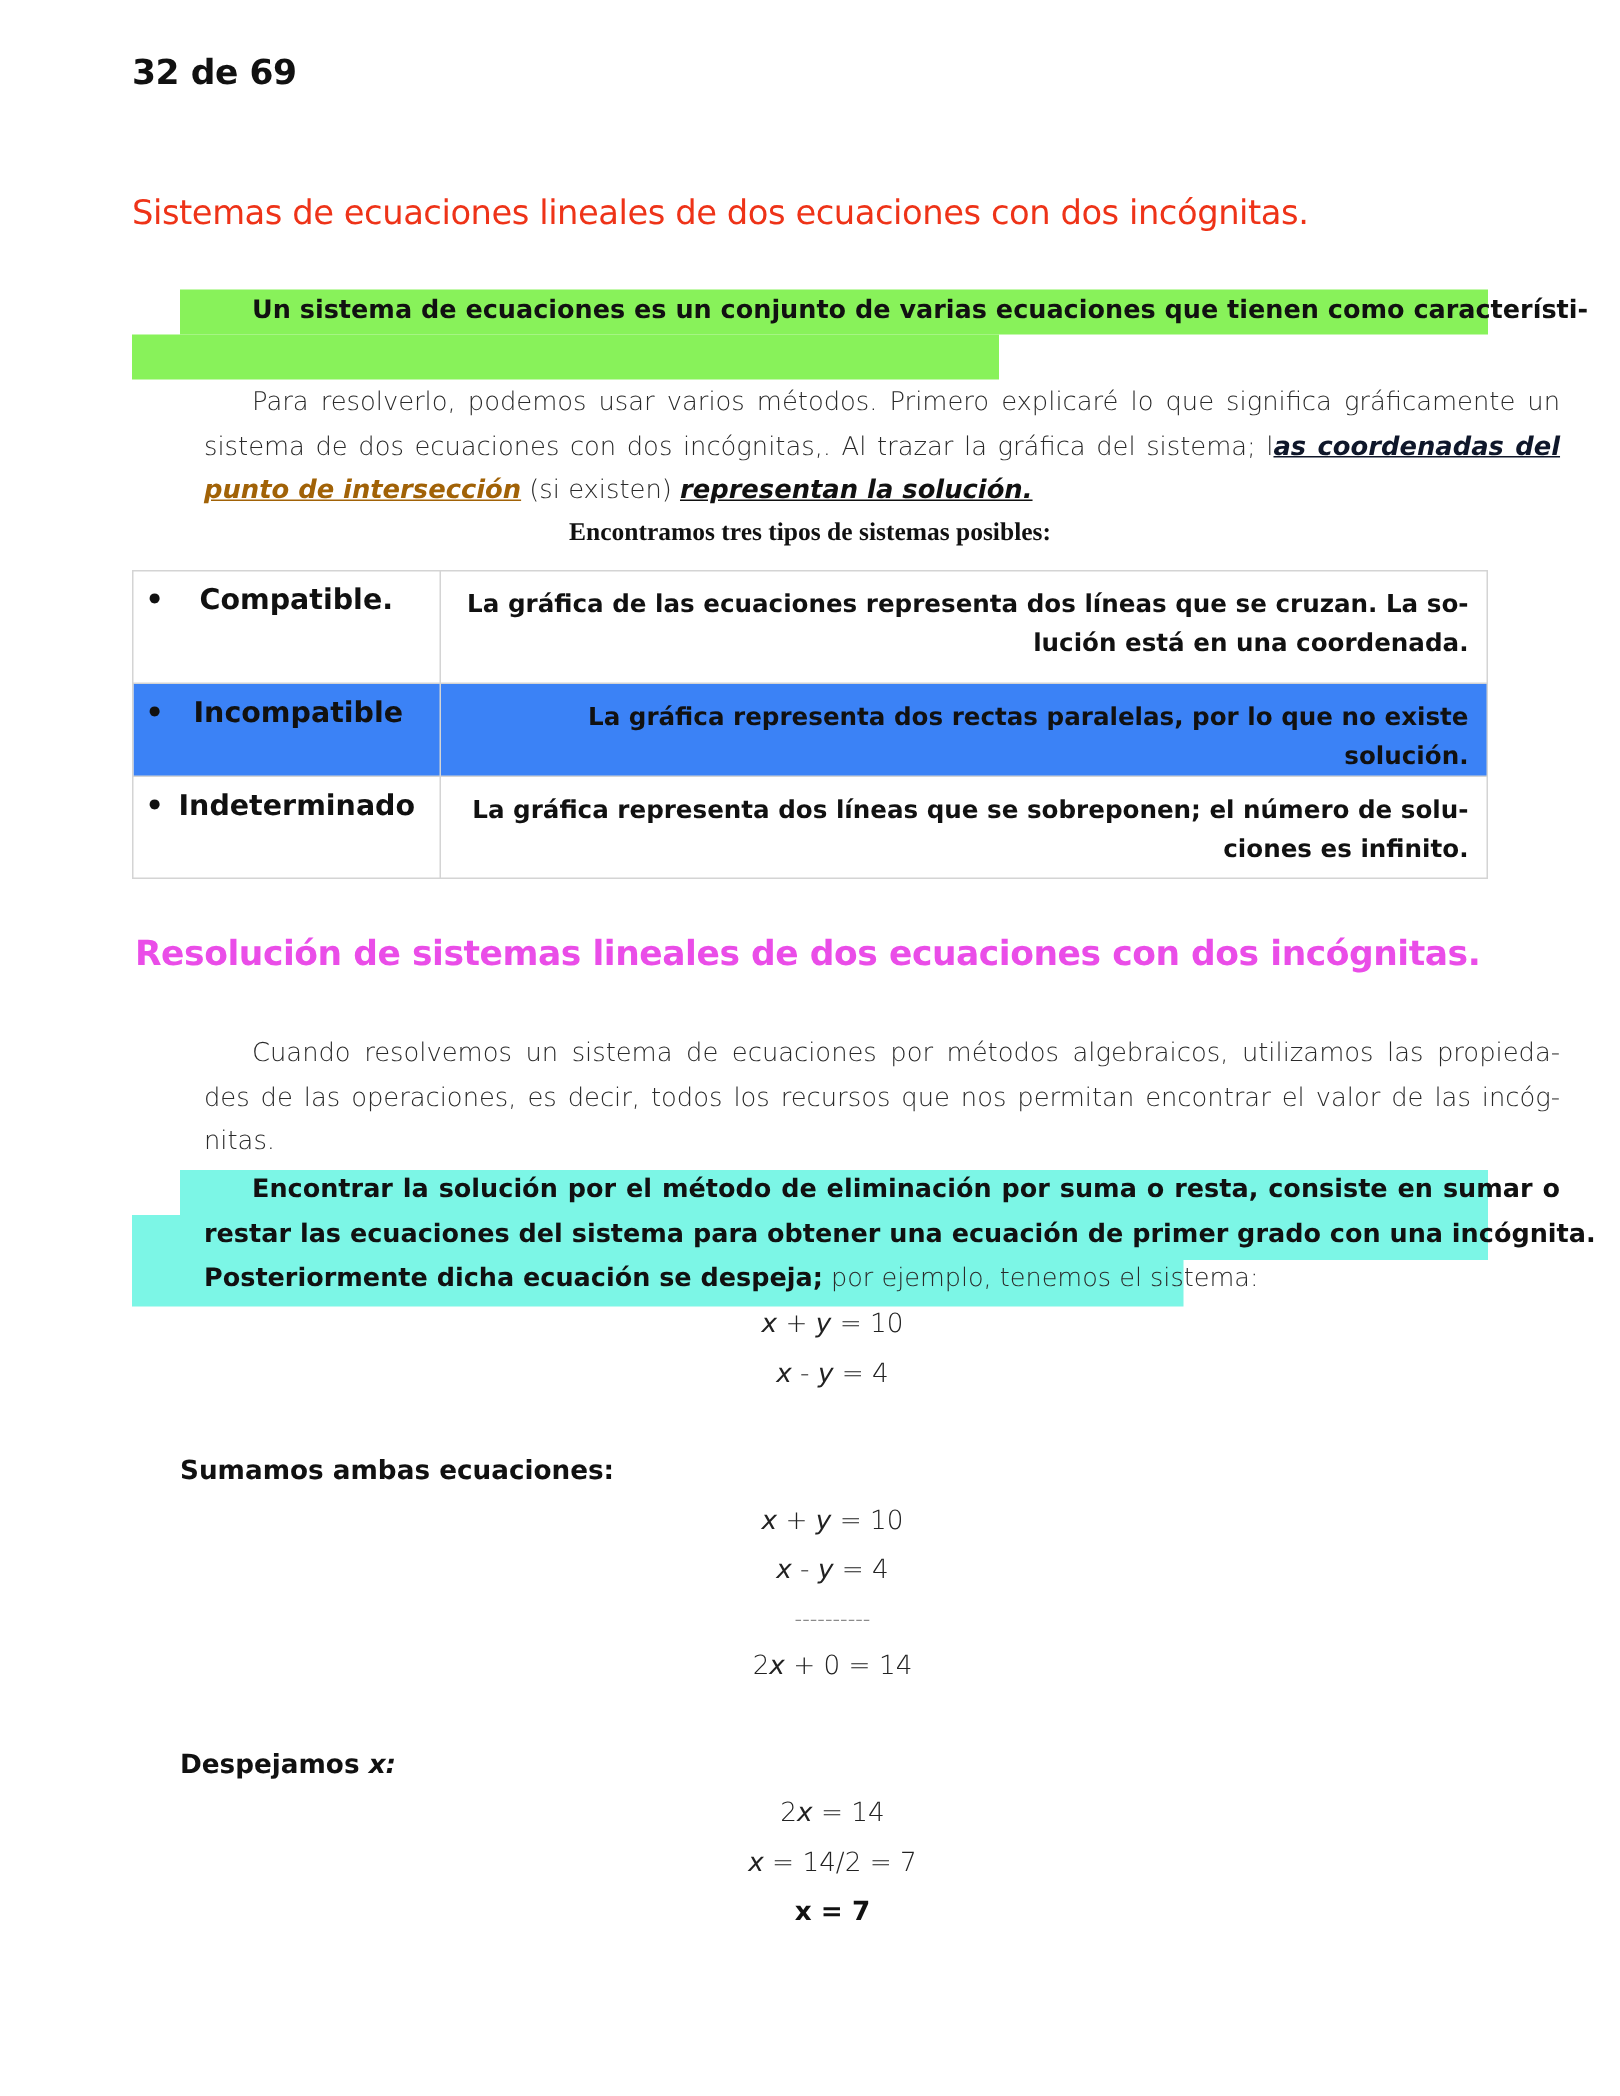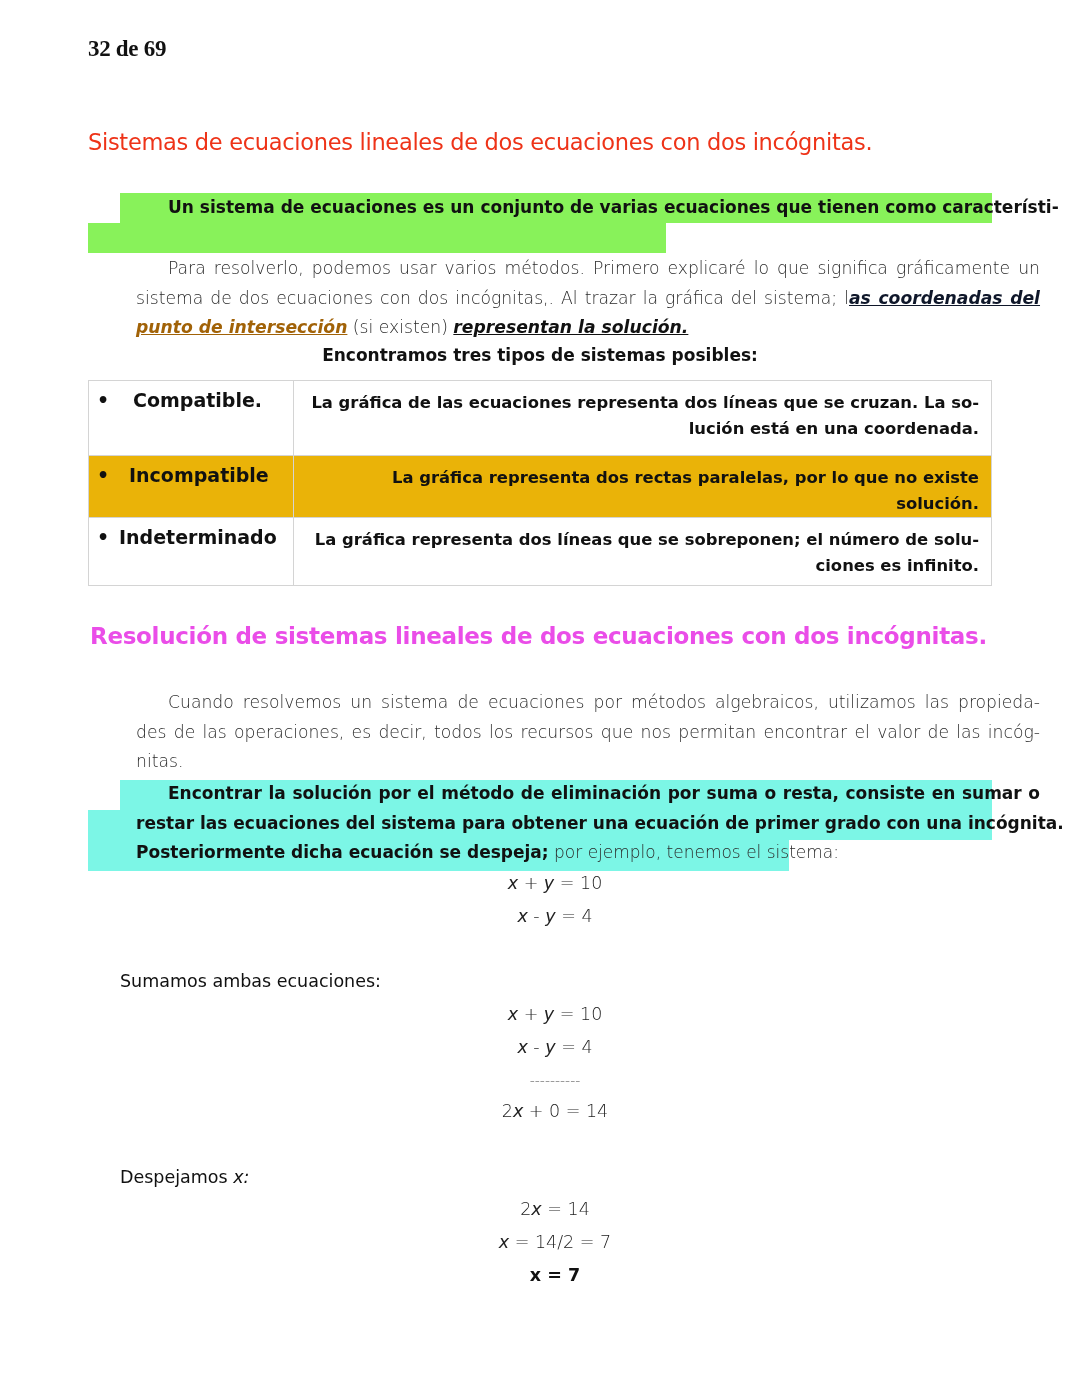--- a/index.html
+++ b/index.html
@@ -7,21 +7,20 @@
     body {
       font-family: "DejaVu Sans", sans-serif;
       color: #111111;
       position: relative;
       overflow: hidden;
     }
     .page-num {
       position: absolute; left: 88px; top: 36px;
       font-size: 23px; font-weight: bold; color: #111;
       letter-spacing: -0.3px;
-      font-family: Liberation Serif, serif;
     }
     .h1 {
       position: absolute; left: 88px; top: 129px;
       font-size: 22.5px; font-weight: normal; color: #ee3318;
       letter-spacing: -0.3px; white-space: nowrap;
     }
     .h2 {
       position: absolute; left: 90px; top: 623px;
       font-size: 23px; font-weight: bold; color: #ea4de8;
       letter-spacing: -0.3px; white-space: nowrap;
@@ -37,44 +36,44 @@
     .bold { font-weight: bold; }
     .light { font-weight: normal; color: #2a2a2a; }
     .ul-bi { font-weight: bold; font-style: italic; text-decoration: underline; }
     .hl-green { background: #88f25a; }
     .hl-cyan { background: #7cf6e6; }
     .indent { padding-left: 32px; }
 
     .hl-block { position: absolute; }
     .center-title {
       position: absolute; left: 88px; width: 904px; top: 345px;
-      text-align: center; font-weight: bold; font-size: 17px;
+      text-align: center; font-weight: bold; font-size: 17px; font-family: Liberation Serif, serif;
     }
     table.types {
       position: absolute; left: 88px; top: 380px; width: 904px;
       border-collapse: collapse; font-size: 17px; font-weight: bold;
     }
     table.types td {
       border: 1px solid #d4d4d4; vertical-align: top;
     }
     table.types td.name { width: 205px; padding: 8px 6px 0 8px; font-size: 19px; white-space: nowrap; }
     table.types td.desc { text-align: right; padding: 9px 12px 0 12px; line-height: 26px; font-size: 16.4px; }
     table.types tr.r1 td { height: 75px; margin-top: 27px; }
-    table.types tr.r2 td { height: 58px; background: #eab308; }
+    table.types tr.r2 td { height: 58px; background: #3b82f6; }
     table.types tr.r3 td { height: 68px; }
     .bullet { display: inline-block; width: 26px; }
 
     .eq {
       position: absolute; left: 0; width: 1110px; text-align: center;
       font-size: 17.5px; color: #222; font-weight: 300;
     }
     .eq i { font-style: italic; }
     .eq.bold { font-weight: bold; color: #111; }
     .step-label {
-      position: absolute; left: 120px; font-size: 17.5px; font-weight: normal;
+      position: absolute; left: 120px; font-size: 17.5px; font-weight: bold;
     }
     .dashes { letter-spacing: 0px; color: #555; font-size: 14px; }
   </style>
 </head>
 <body>
 
 <div class="page-num">32 de 69</div>
 
 <div class="h1">Sistemas de ecuaciones lineales de dos ecuaciones con dos incógnitas.</div>
 

